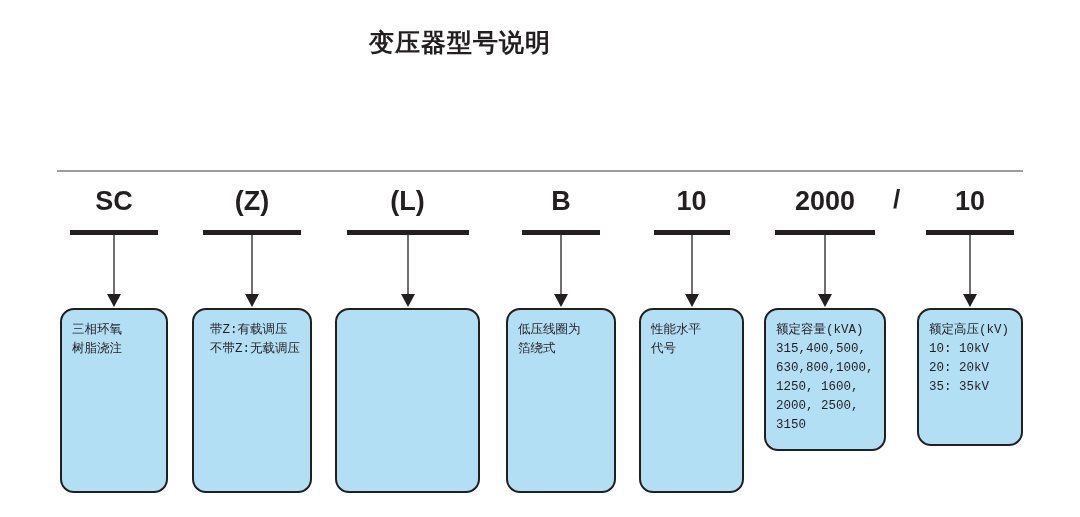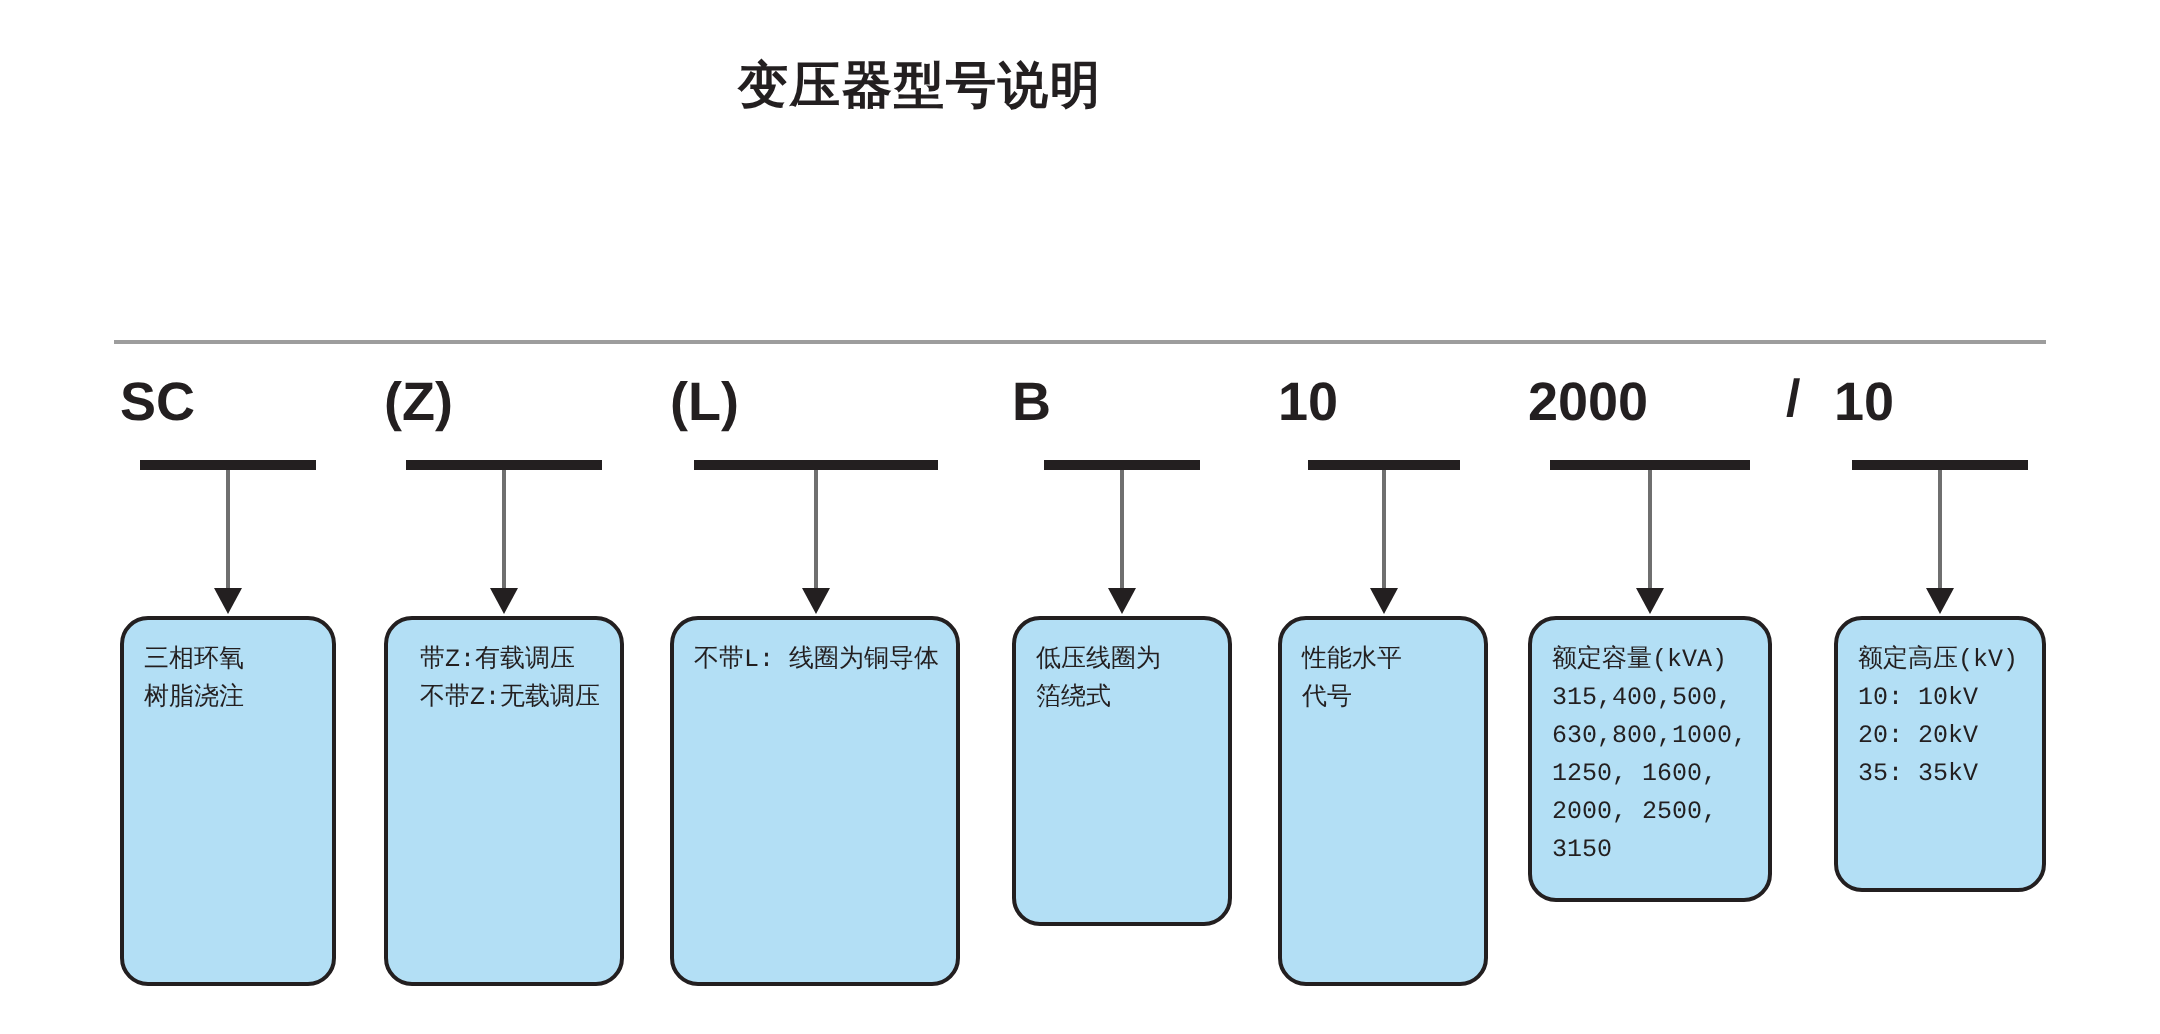--- a/index.html
+++ b/index.html
@@ -53,21 +53,21 @@
     position: absolute;
     top: 184px;
   }
 
   
   .code-label {
     position: absolute;
     top: 0;
     left: 0;
     width: 100%;
-    text-align: left;
+    text-align: center;
     font-size: 27px;
     font-weight: bold;
     line-height: 34px;
     color: #231f20;
     white-space: nowrap;
   }
 
   
   .code-bar {
     position: absolute;
@@ -159,30 +159,29 @@
       <div class="desc-line">不带Z:无载调压</div>
     </div>
   </div>
 
   <div class="column" style="left:335px; width:145px;">
     <div class="code-label">(L)</div>
     <div class="code-bar" style="width:122px;"></div>
     <div class="arrow-stem"></div>
     <div class="arrow-head"></div>
     <div class="desc-box" style="width:145px; height:185px;">
-      <div class="desc-line">不带L: 线圈为铜导体</div>
     </div>
   </div>
 
   <div class="column" style="left:506px; width:110px;">
     <div class="code-label">B</div>
     <div class="code-bar" style="width:78px;"></div>
     <div class="arrow-stem"></div>
     <div class="arrow-head"></div>
-    <div class="desc-box" style="width:110px; height:155px;">
+    <div class="desc-box" style="width:110px; height:185px;">
       <div class="desc-line">低压线圈为</div>
       <div class="desc-line">箔绕式</div>
     </div>
   </div>
 
   <div class="column" style="left:639px; width:105px;">
     <div class="code-label">10</div>
     <div class="code-bar" style="width:76px;"></div>
     <div class="arrow-stem"></div>
     <div class="arrow-head"></div>

